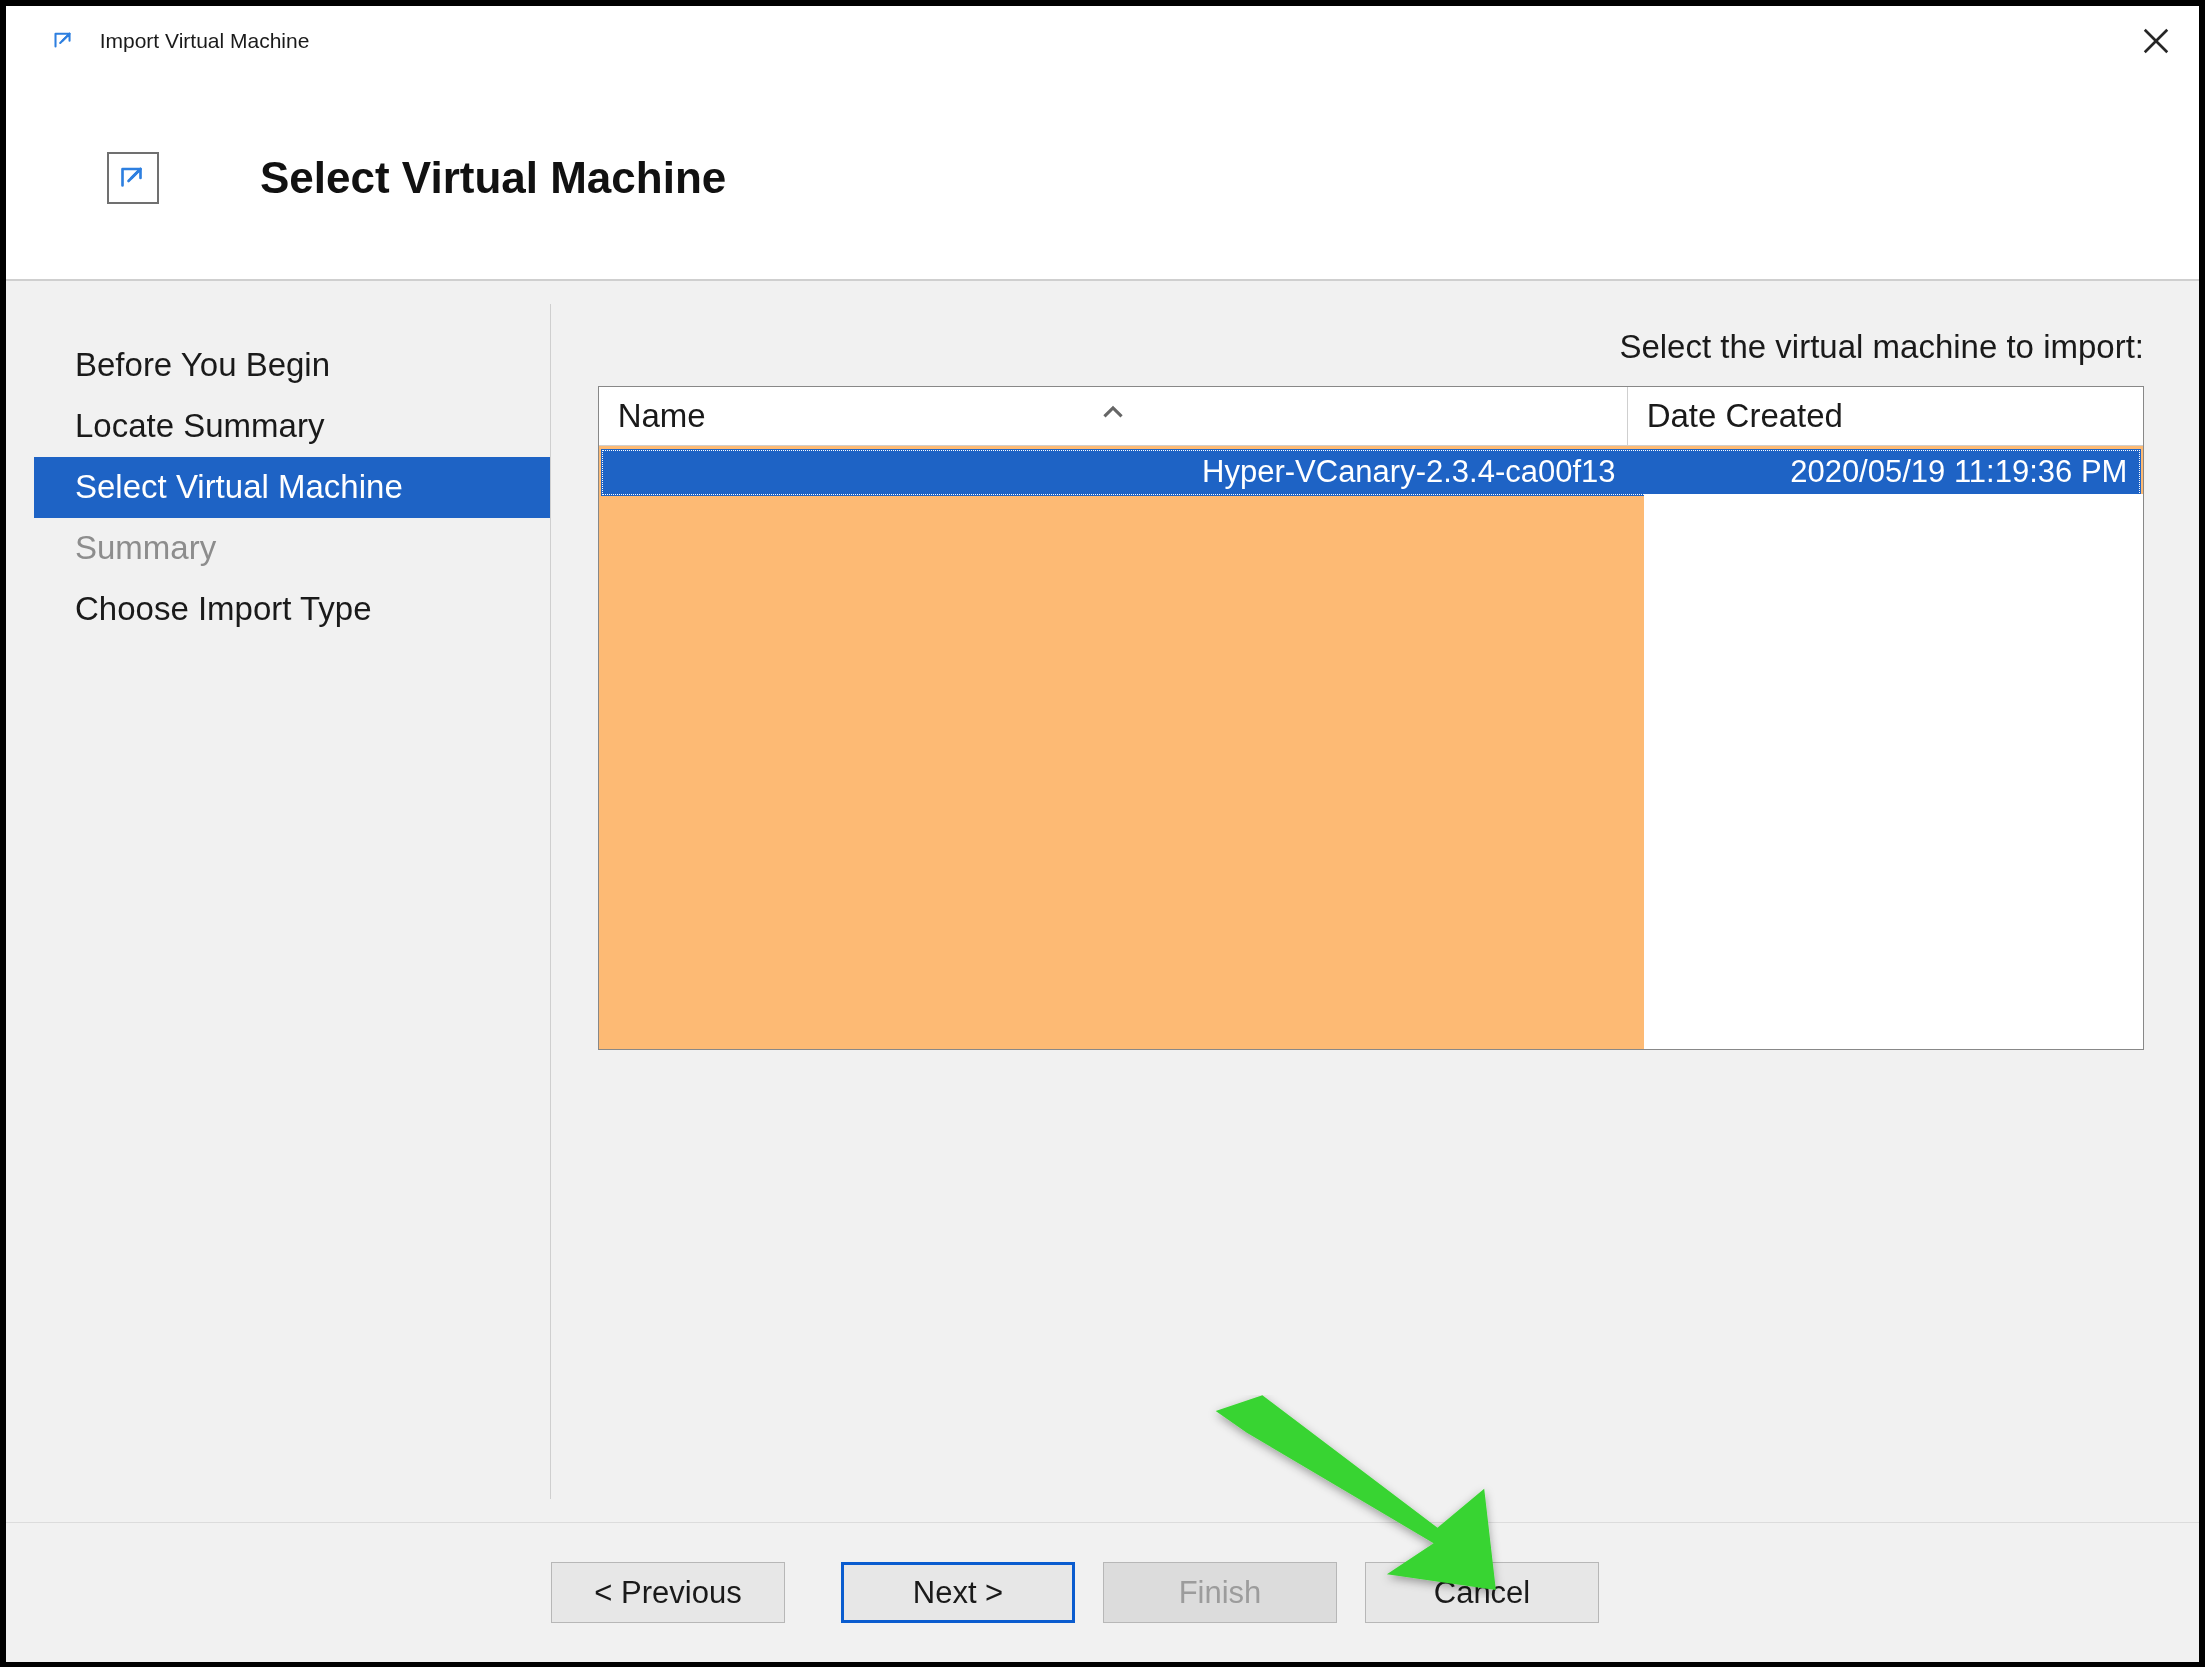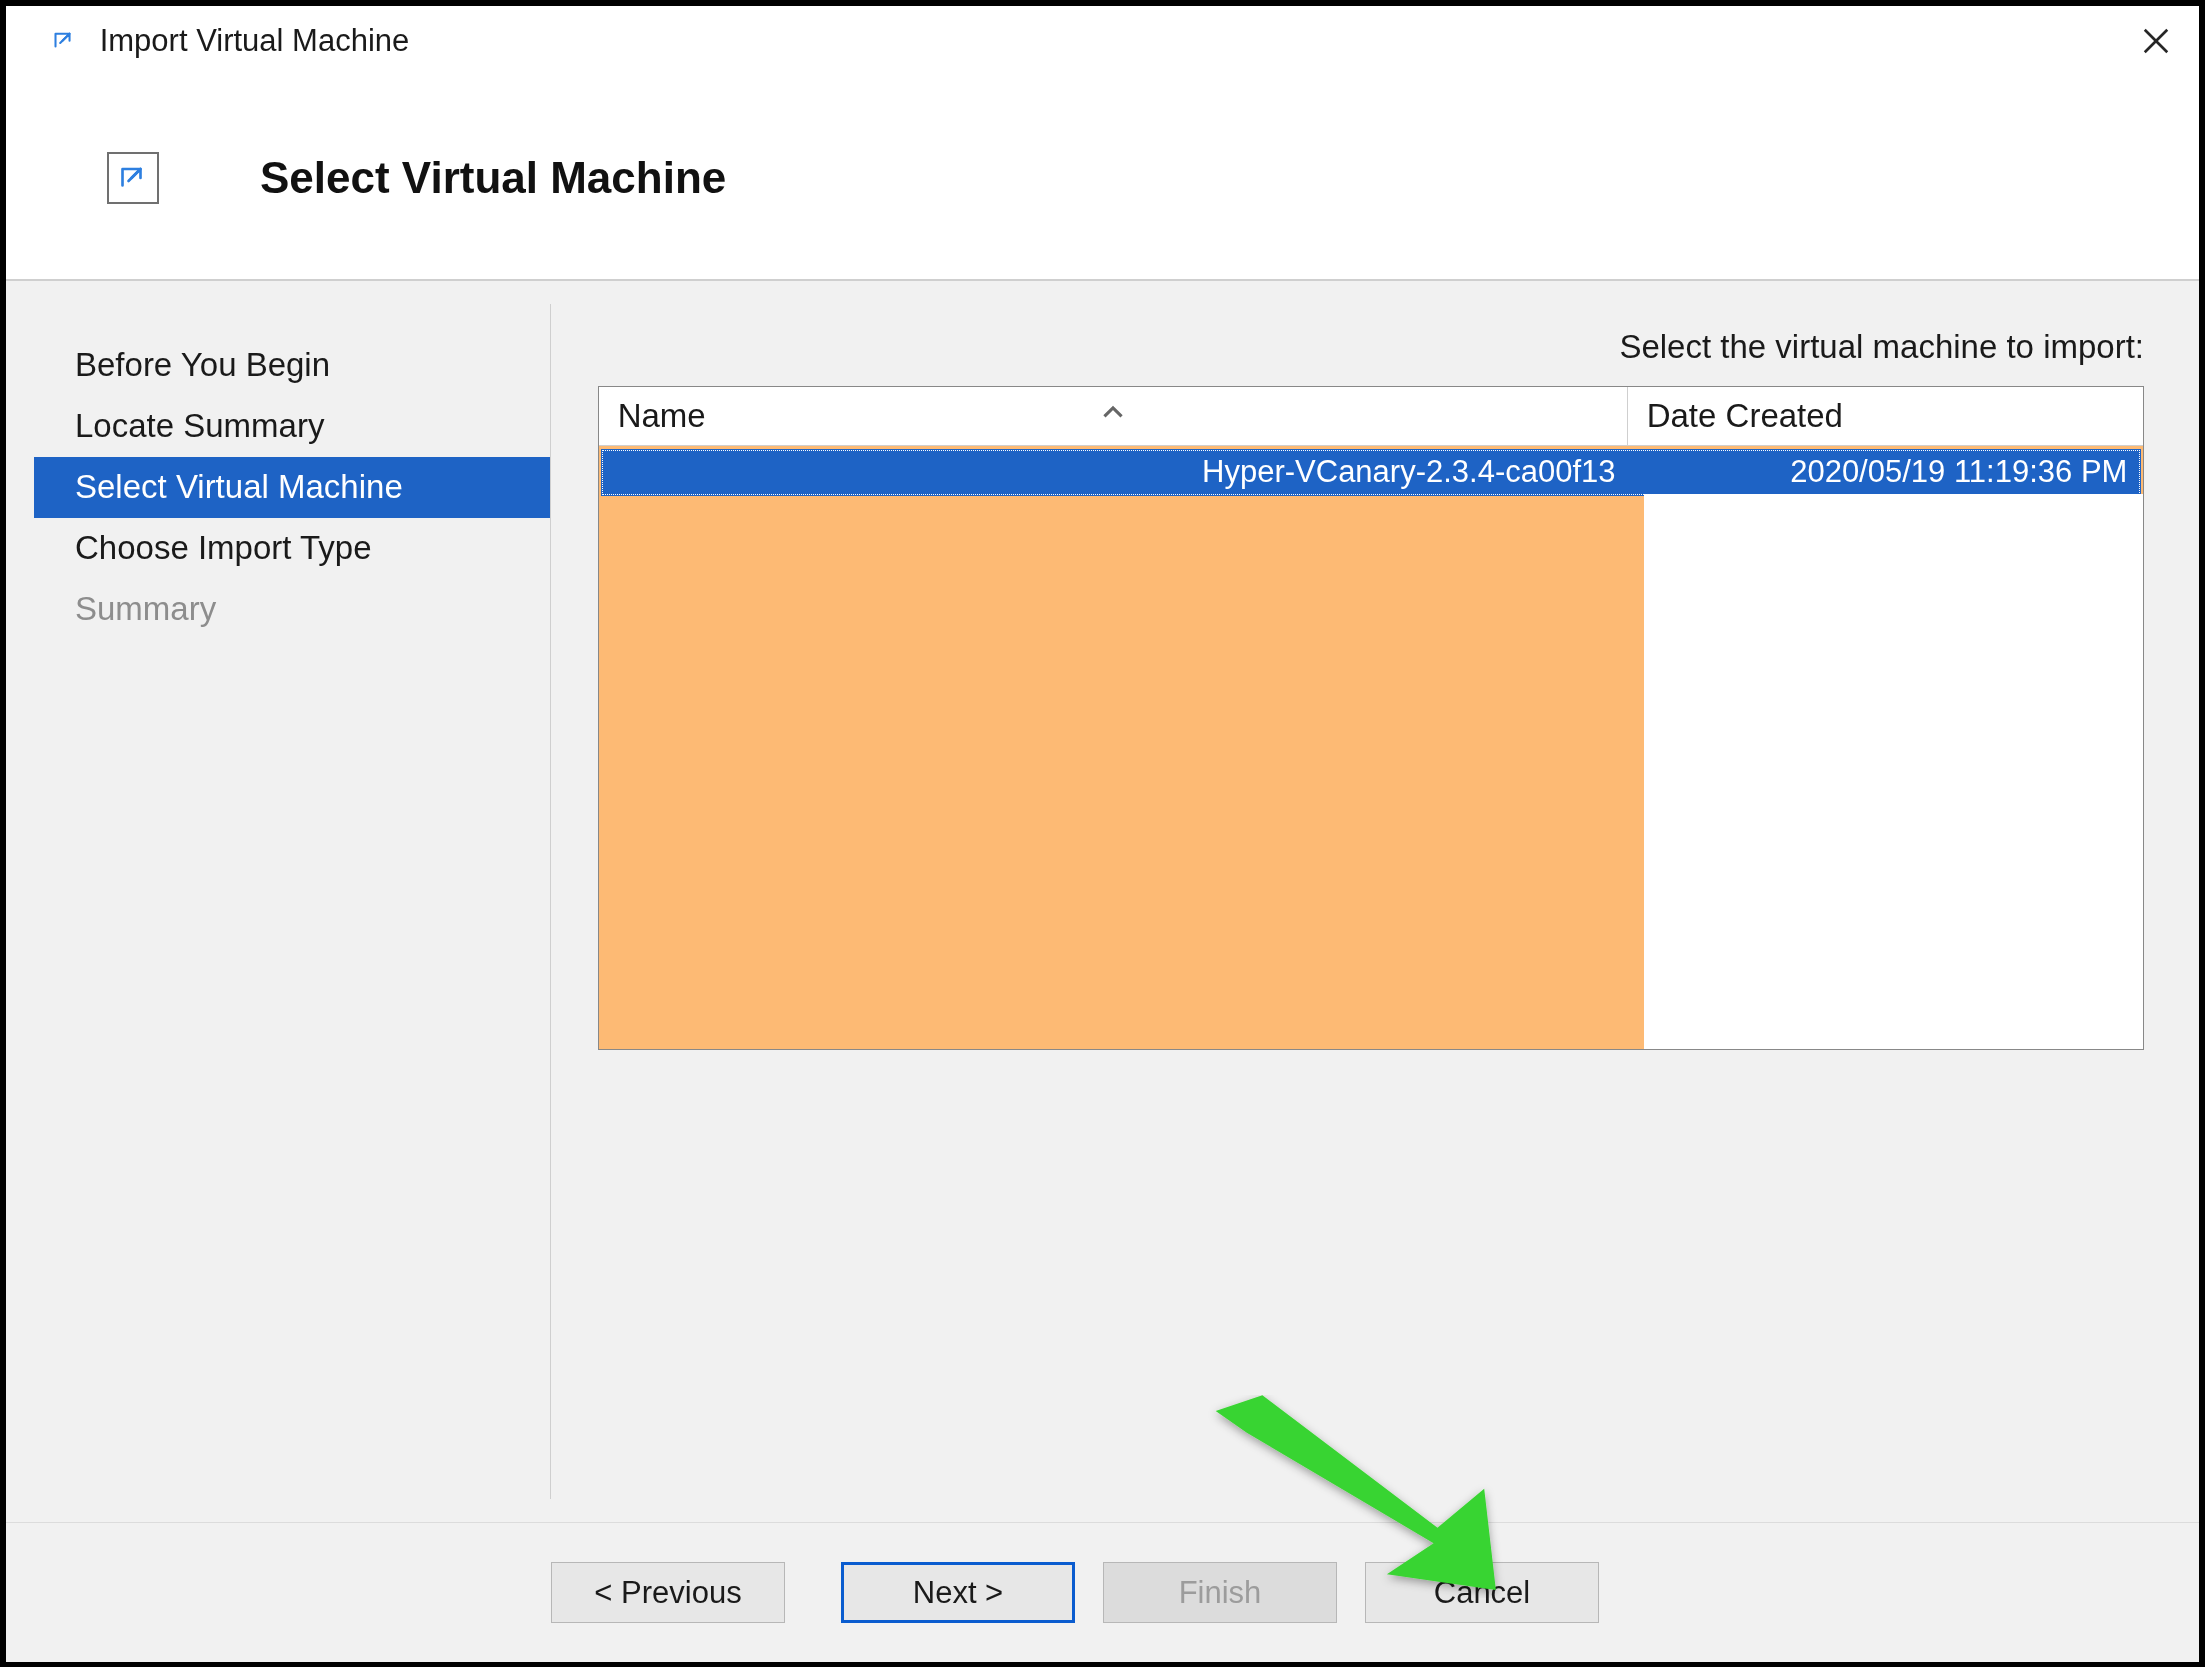--- a/index.html
+++ b/index.html
@@ -32,21 +32,21 @@
     height:70px;
     display:flex;align-items:center;
     padding:0 22px 0 41px;
     box-sizing:border-box;
     background:#fff;
   }
   .titlebar .t-icon{
     width:34px;height:34px;margin-right:18.7px;
     display:flex;align-items:center;justify-content:center;
   }
-  .titlebar .t-label{font-size:31px;color:#1a1a1a;}
+  .titlebar .t-label{font-size:21px;color:#1a1a1a;}
   .titlebar .spacer{flex:1;}
   .titlebar .close{
     width:42px;height:42px;
     display:flex;align-items:center;justify-content:center;
     cursor:pointer;
   }
   .close svg{width:30px;height:30px;}
   .close svg line{stroke:#262626;stroke-width:3.5;}
   
   .page-heading{
@@ -216,22 +216,22 @@
   </div>
 
   <div class="h-divider"></div>
 
   <div class="body">
 
     <div class="sidebar">
       <div class="step">Before You Begin</div>
       <div class="step">Locate Summary</div>
       <div class="step active">Select Virtual Machine</div>
+      <div class="step disabled">Summary</div>
       <div class="step">Choose Import Type</div>
-      <div class="step disabled">Summary</div>
     </div>
 
     <div class="content">
       <div class="instruction">Select the virtual machine to import:</div>
 
       <div class="listbox">
         <div class="list-header">
           <div class="col col-name">
             <span>Name</span>
             <span class="sort-caret">

